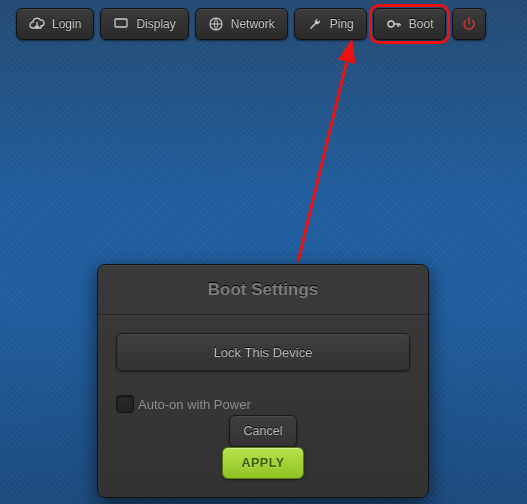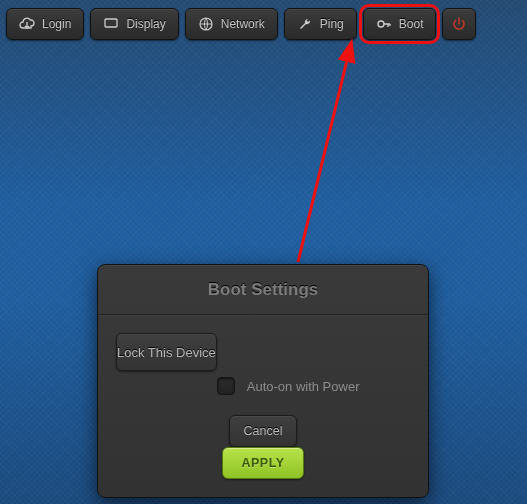--- a/index.html
+++ b/index.html
@@ -7,21 +7,21 @@
   body {
     background:
       repeating-linear-gradient(45deg, rgba(255,255,255,0.025) 0 1px, rgba(0,0,0,0) 1px 4px),
       repeating-linear-gradient(-45deg, rgba(255,255,255,0.025) 0 1px, rgba(0,0,0,0) 1px 4px),
       linear-gradient(#244a72, #1f5d9e 40%, #1f5d9e 60%, #1b4a7d);
     position: relative;
   }
   
   .toolbar {
     position: absolute;
-    top: 4px; left: 6px; right: 6px;
+    top: 4px; left: 16px; right: 6px;
     height: 40px;
     display: flex;
     gap: 6px;
     align-items: center;
   }
   .tbtn {
     height: 32px;
     border-radius: 6px;
     background: linear-gradient(#3b3b3b, #2a2a2a);
     border: 1px solid #111;
@@ -65,37 +65,37 @@
   }
   .modal-title {
     color:#7d7d7d;
     font-size: 17px;
     font-weight: 600;
     text-shadow: 0 -1px 0 #000;
   }
   .modal-body {
     flex:1;
     padding: 18px 18px 0 18px;
-    display:flex; flex-direction:row;
+    display:flex; flex-direction:column;
   }
   .lock-btn {
     height: 38px;
     border-radius: 6px;
     background: linear-gradient(#3f3f3f, #333);
     border: 1px solid #1c1c1c;
     box-shadow: inset 0 1px 0 rgba(255,255,255,0.06), 0 1px 2px rgba(0,0,0,0.5);
     color:#b9b9b9;
     font-size:13px;
     display:flex; align-items:center; justify-content:center;
     cursor:pointer;
     text-shadow: 0 -1px 0 #000;
   }
   .check-row {
     margin-top: 24px;
-    display:flex; align-items:center; gap:12px;
+    display:flex; align-items:center; gap:4px;
   }
   .checkbox {
     width:18px; height:18px;
     border-radius:4px;
     background: linear-gradient(#2b2b2b, #232323);
     border:1px solid #141414;
     box-shadow: inset 0 1px 2px rgba(0,0,0,0.6);
     cursor:pointer;
   }
   .check-label {

